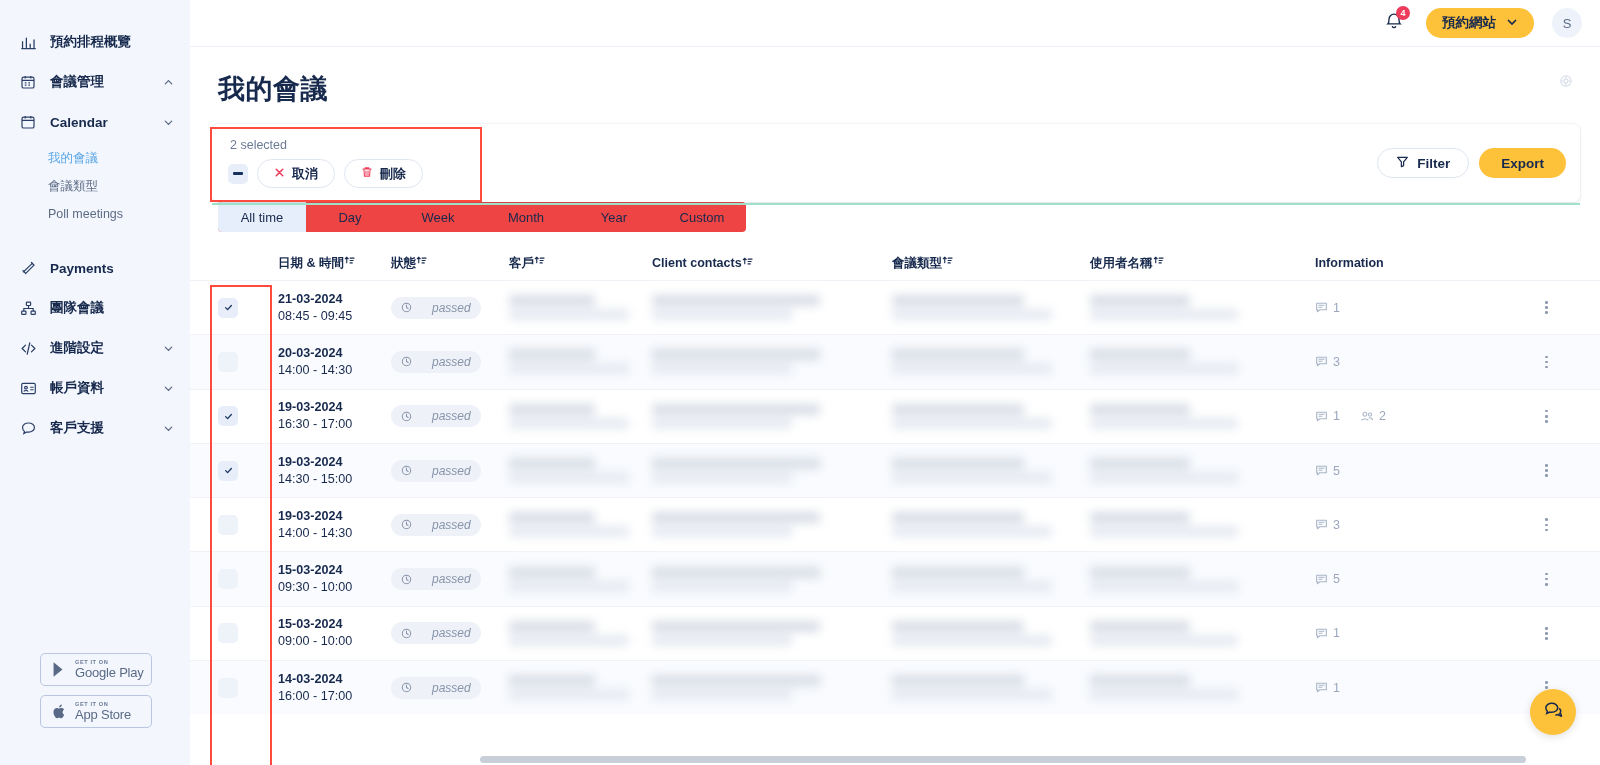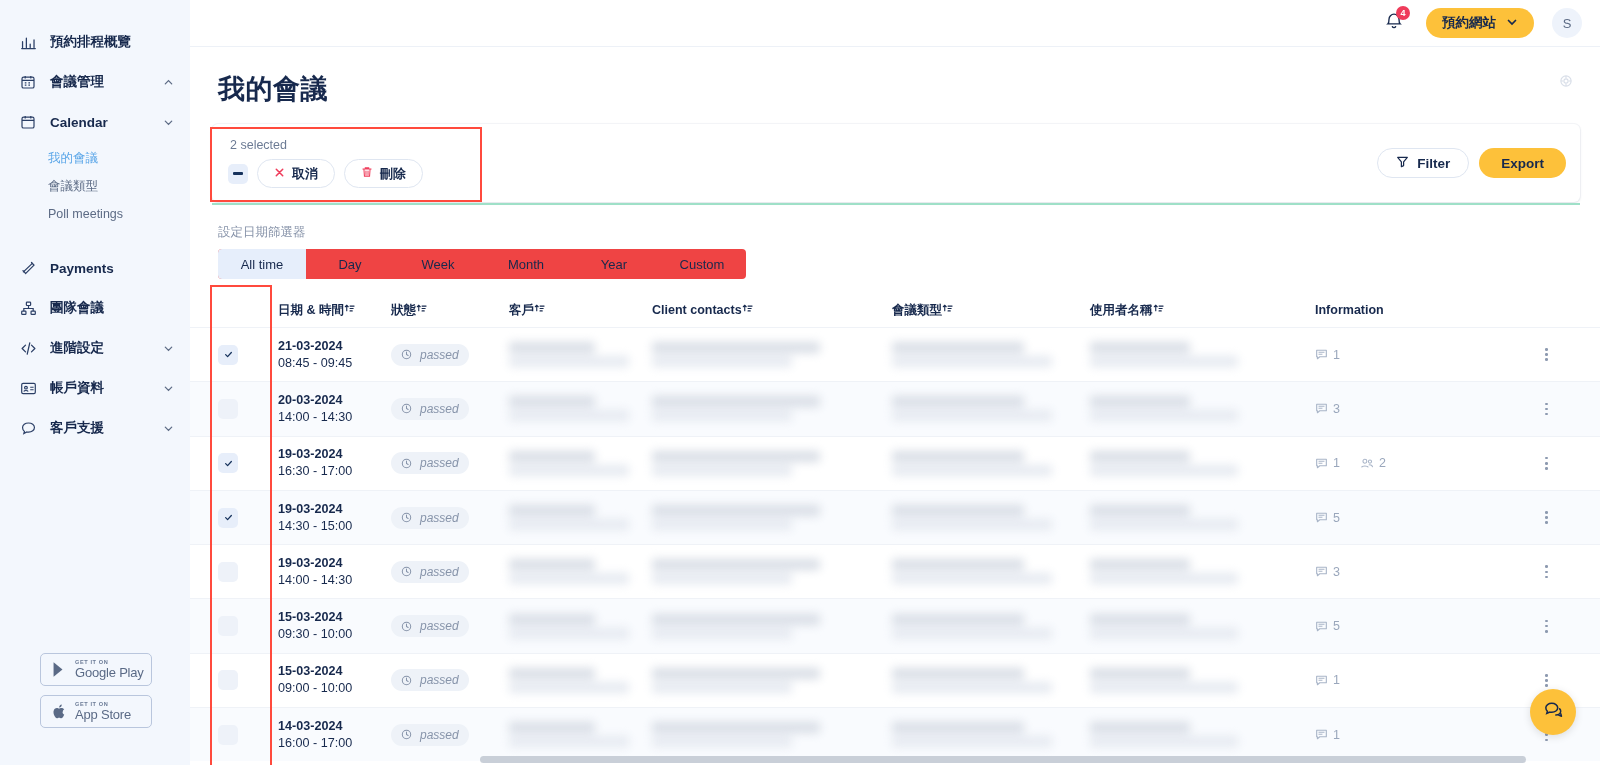--- a/index.html
+++ b/index.html
@@ -140,39 +140,39 @@
     font-size: 13px; color: #17294d; cursor: pointer;
   }
   .tab.active { background: #e6eefb; }
 
   
   .table-wrap { margin-top: 14px; position: relative; }
   .thead {
     display: flex; align-items: center; height: 34px;
     padding-left: 28px; font-size: 12.5px; font-weight: 700; color: #17294d;
   }
-  .th { display: flex; align-items: center; }
+  .th { display: flex; }
   .c-chk { width: 60px; flex: 0 0 60px; }
   .c-date { width: 113px; flex: 0 0 113px; }
   .c-state { width: 118px; flex: 0 0 118px; }
   .c-client { width: 143px; flex: 0 0 143px; }
   .c-contacts { width: 240px; flex: 0 0 240px; }
   .c-mtype { width: 198px; flex: 0 0 198px; }
   .c-user { width: 225px; flex: 0 0 225px; }
   .c-info { flex: 1; }
 
   .row {
     display: flex; align-items: center; height: 54.3px;
     padding-left: 28px; border-top: 1px solid #eff2f7;
   }
   .row.alt { background: #f9fbfe; }
   .date-main { font-size: 12.6px; font-weight: 700; color: #17294d; line-height: 1.35; }
   .date-sub { font-size: 12.6px; color: #17294d; line-height: 1.35; }
   .status {
-    display: inline-flex; align-items: center; gap: 8px;
+    display: inline-flex; align-items: center; gap: 20px;
     height: 22px; padding: 0 10px; border-radius: 11px;
     background: #eef2f8; color: #8794aa; font-size: 12px; font-style: italic;
   }
   .blur { filter: blur(5px); }
   .bbar { background: #d9dee6; border-radius: 2px; height: 11px; margin: 3px 0; }
   .bbar.lite { background: #e6eaf1; }
   .info-cell { display: flex; align-items: center; gap: 8px; font-size: 12.5px; color: #9aa7bc; }
   .info-grp { display: flex; align-items: center; gap: 5px; }
   .kebab { margin-left: auto; margin-right: 52px; display: flex; flex-direction: column; gap: 2.5px; cursor: pointer; }
   .kebab i { width: 2.6px; height: 2.6px; border-radius: 50%; background: #8d9ab0; display: block; }
@@ -403,21 +403,20 @@
                 <path d="M1.8 2.6h10.4L8.2 7.4v4l-2.4 1.2v-5.2z"></path>
               </svg></span>
           <span>Filter</span>
         </div>
         <div class="export-btn">Export</div>
       </div>
       <div class="teal-line"></div>
     </div>
 
     
-    <div class="filter-label">設定日期篩選器</div>
     <div class="tabs">
       <div class="tab active">All time</div>
       <div class="tab">Day</div>
       <div class="tab">Week</div>
       <div class="tab">Month</div>
       <div class="tab">Year</div>
       <div class="tab">Custom</div>
     </div>
 
     

